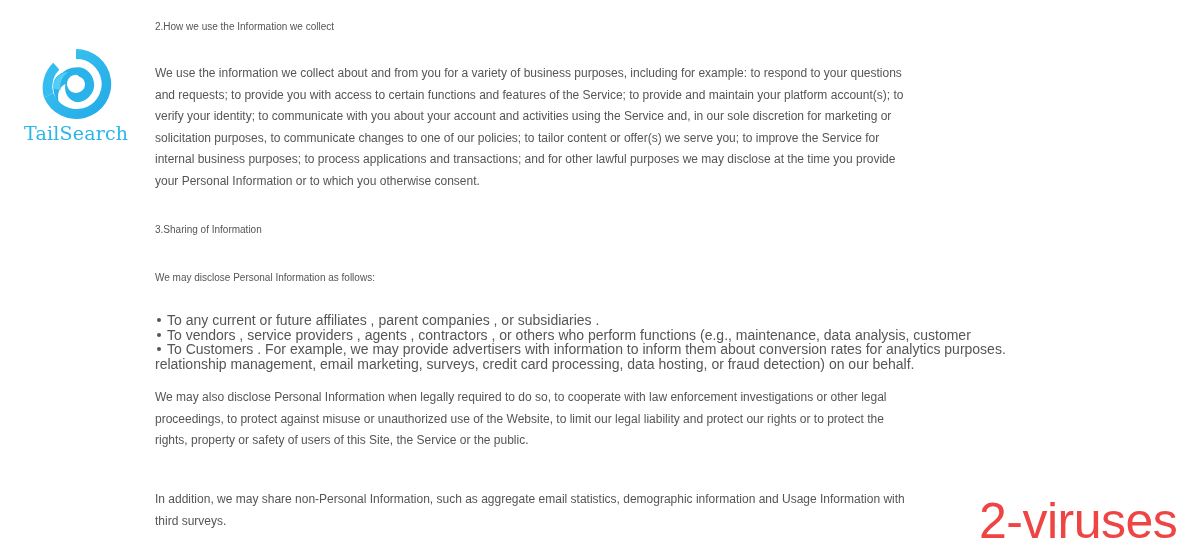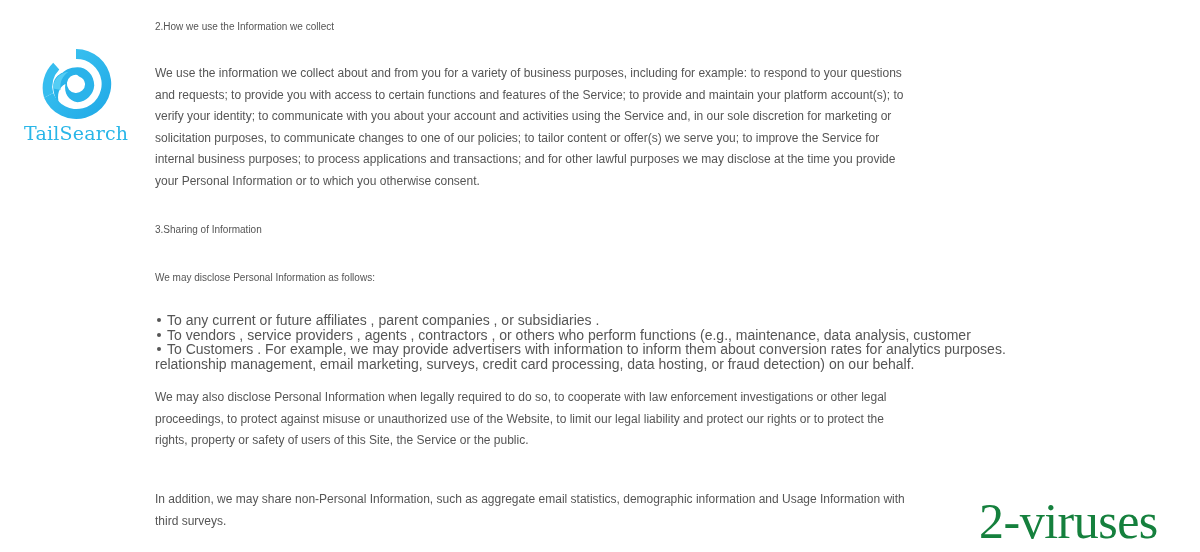--- a/index.html
+++ b/index.html
@@ -84,22 +84,22 @@
     background: #555555;
     border-radius: 50%;
     vertical-align: middle;
     margin: 0 6px 2px 2px;
   }
   .watermark {
     position: absolute;
     left: 979px;
     top: 492px;
     font-size: 50px;
-    color: #15803d;
-    font-family: Liberation Serif, serif;
+    color: #ef4444;
+    font-family: Liberation Sans, sans-serif;
     white-space: nowrap;
     letter-spacing: -0.5px;
   }
 </style>
 </head>
 <body>
 
 <div class="logo">
   <svg class="logo-mark" viewBox="0 0 100 100">
     <defs>

